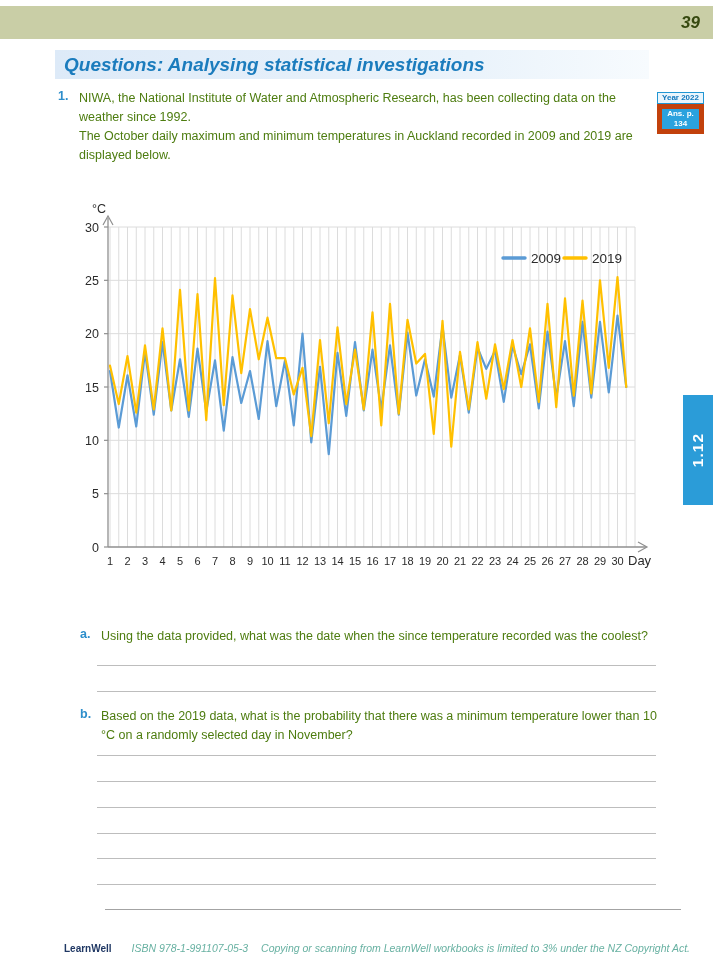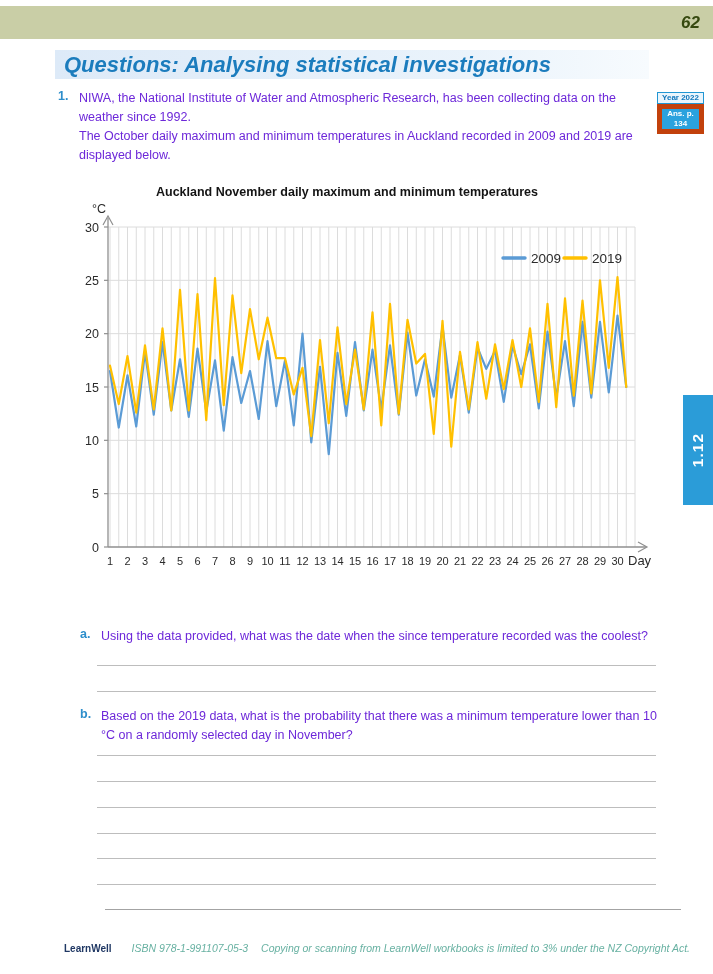--- a/index.html
+++ b/index.html
@@ -9,25 +9,25 @@
   }
   .abs{position:absolute;}
   
   .top-band{top:6px;left:0;width:713px;height:33px;background:#c9cea6;
     display:flex;align-items:center;justify-content:flex-end;padding-right:13px;box-sizing:border-box;}
   .top-band .chapter{font-style:italic;font-weight:600;font-size:15px;color:#3f5420;}
   .top-band .pageno{font-style:italic;font-weight:bold;font-size:17px;color:#36490f;margin-left:14px;}
   
   .section-heading{top:50px;left:55px;width:594px;height:29px;
     background:linear-gradient(90deg,#ddeaf8 0%,#eaf3fb 70%,#f7fbfe 100%);
-    color:#1b7cbd;font-weight:bold;font-style:italic;font-size:22px;line-height:29px;
+    color:#1b7cbd;font-weight:bold;font-style:italic;font-size:19px;line-height:29px;
     padding-left:9px;box-sizing:border-box;white-space:nowrap;}
   
   .qnum{color:#2d8ecb;font-weight:bold;font-size:12.5px;}
-  .qtext{font-size:12.5px;line-height:19px;color:#6d28d9;}
+  .qtext{font-size:12.5px;line-height:19px;color:#4d7c0f;}
   .q1-num{top:89px;left:58px;}
   .q1-p1{top:89px;left:79px;width:548px;}
   .q1-p2{top:127px;left:79px;width:568px;}
   
   .badge{top:92px;left:657px;width:47px;font-size:8px;font-weight:bold;text-align:center;line-height:10px;border-radius:7px;}
   .badge .b1{color:#1076bb;background:#eaf5fc;border:1px solid #2196d3;padding:0 1px;}
   .badge .b2{color:#ffffff;background:#2aa2de;border:5px solid #c2410c;padding:0 1px;}
   
   .chart-title{top:183px;left:47px;width:600px;text-align:center;font-weight:bold;
     font-size:12.5px;line-height:18px;color:#141414;}
@@ -51,36 +51,35 @@
   
   .footer{top:939px;left:60px;width:620px;height:18px;display:flex;align-items:center;}
   .brand{color:#203864;font-weight:bold;font-size:10px;margin-left:4px;}
   .imprint{font-style:italic;font-size:10.5px;color:#68b1a2;margin-left:20px;white-space:nowrap;}
   .imprint .isbn{margin-right:10px;text-align:right;}
 </style>
 </head>
 <body>
 
 <div class="abs top-band">
-  <span class="pageno">62</span>
+  <span class="pageno">39</span>
 </div>
 
 <div class="abs section-heading">Questions: Analysing statistical investigations</div>
 
 <span class="abs qnum q1-num">1.</span>
 <div class="abs qtext q1-p1">NIWA, the National Institute of Water and Atmospheric Research, has been collecting data on the weather since 1992.</div>
 <div class="abs qtext q1-p2">The October daily maximum and minimum temperatures in Auckland recorded in 2009 and 2019 are displayed below.</div>
 
 <div class="abs badge">
   <div class="b1">Year 2022</div>
   <div class="b2">Ans. p. 134</div>
 </div>
 
 <div class="abs chart-title">
-  <div>Auckland November daily maximum and minimum temperatures</div>
 </div>
 
 <svg class="abs chart-svg" width="600" height="380" viewBox="0 0 600 380">
     <line x1="50" y1="31" x2="50" y2="351" stroke="#dcdcdc" stroke-width="1"></line>
     <line x1="58.75" y1="31" x2="58.75" y2="351" stroke="#dcdcdc" stroke-width="1"></line>
     <line x1="67.5" y1="31" x2="67.5" y2="351" stroke="#dcdcdc" stroke-width="1"></line>
     <line x1="76.25" y1="31" x2="76.25" y2="351" stroke="#dcdcdc" stroke-width="1"></line>
     <line x1="85" y1="31" x2="85" y2="351" stroke="#dcdcdc" stroke-width="1"></line>
     <line x1="93.75" y1="31" x2="93.75" y2="351" stroke="#dcdcdc" stroke-width="1"></line>
     <line x1="102.5" y1="31" x2="102.5" y2="351" stroke="#dcdcdc" stroke-width="1"></line>

